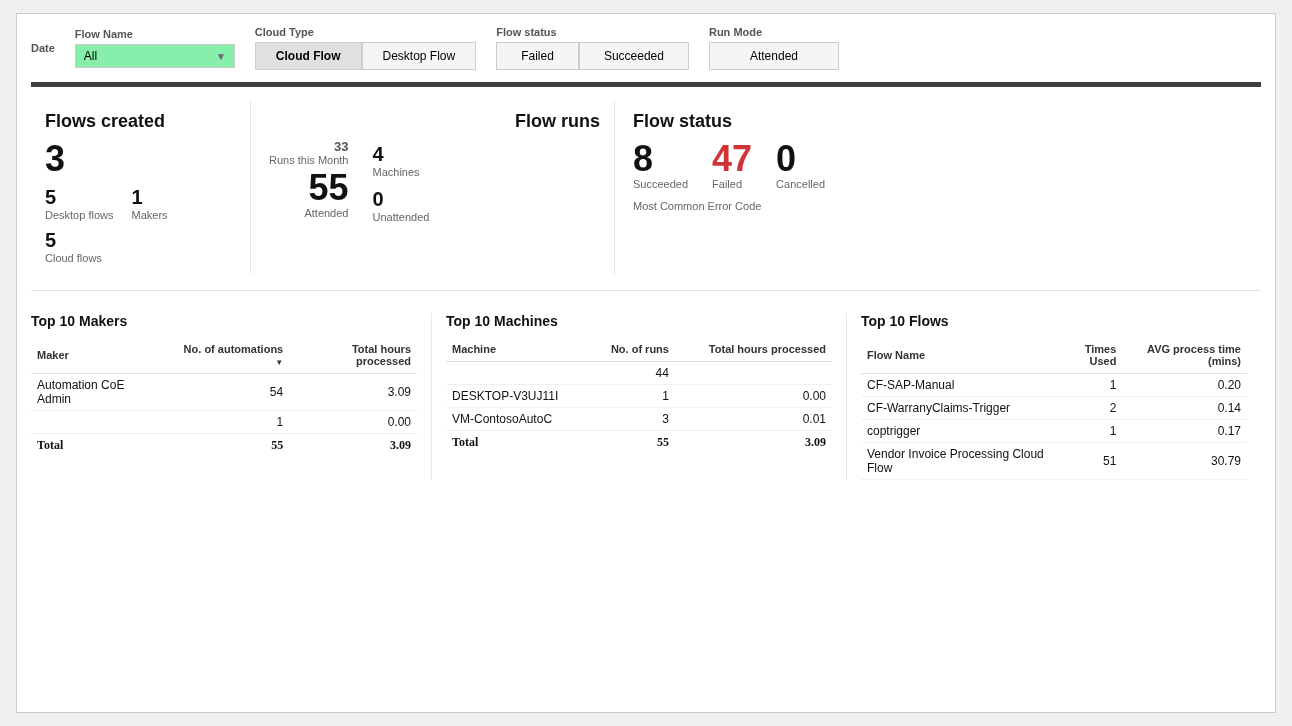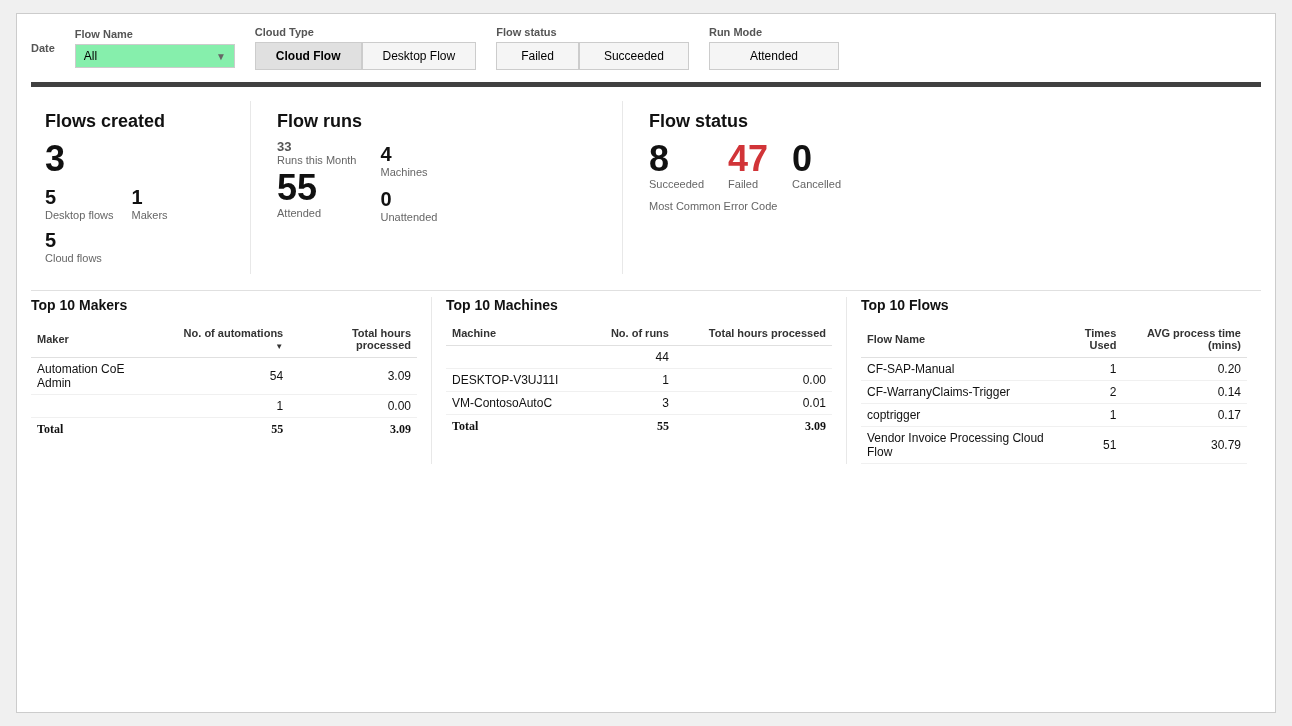--- a/index.html
+++ b/index.html
@@ -16,21 +16,21 @@
     .select-arrow { font-size: 10px; color: #666; }
     .flow-type-btns { display: flex; gap: 0; }
     .flow-btn { border: 1px solid #ccc; background: #f5f5f5; padding: 6px 20px; font-size: 12px; cursor: pointer; }
     .flow-btn.active { background: #e0e0e0; font-weight: 600; }
     .status-btns { display: flex; gap: 0; }
     .status-btn { border: 1px solid #ccc; background: #f5f5f5; padding: 6px 24px; font-size: 12px; cursor: pointer; }
     .run-mode-btns { display: flex; }
     .run-mode-btn { border: 1px solid #ccc; background: #f5f5f5; padding: 6px 40px; font-size: 12px; cursor: pointer; }
 
     
-    .metrics-row { display: flex; gap: 12px; margin-bottom: 6px; border-bottom: 1px solid #e0e0e0; padding-bottom: 16px; }
+    .metrics-row { display: flex; gap: 4px; margin-bottom: 22px; border-bottom: 1px solid #e0e0e0; padding-bottom: 16px; }
     .metric-card { flex: 1; padding: 10px 14px; border-right: 1px solid #e8e8e8; }
     .metric-card:last-child { border-right: none; }
     .metric-title { font-size: 18px; font-weight: 700; color: #111; line-height: 1.2; margin-bottom: 6px; }
     .metric-big { font-size: 36px; font-weight: 700; color: #111; line-height: 1.1; }
     .metric-big.red { color: #d13438; }
     .metric-sub { display: flex; flex-direction: column; gap: 2px; }
     .metric-sub-row { display: flex; gap: 18px; }
     .metric-sub-item { display: flex; flex-direction: column; align-items: flex-start; }
     .metric-sub-num { font-size: 20px; font-weight: 600; color: #111; }
     .metric-sub-label { font-size: 11px; color: #666; }
@@ -108,21 +108,21 @@
         </div>
         <div class="metric-sub-row" style="margin-top:6px;">
           <div class="metric-sub-item">
             <span class="metric-sub-num">5</span>
             <span class="metric-sub-label">Cloud flows</span>
           </div>
         </div>
       </div>
     </div>
 
-    <div class="metric-card" style="max-width:360px;">
+    <div class="metric-card" style="max-width:360px;text-align:right;">
       <div class="metric-title">Flow runs</div>
       <div style="display:flex; gap:24px; align-items:flex-start; margin-top:4px;">
         <div>
           <div style="font-size:13px; font-weight:600; color:#555; margin-bottom:0;">33</div>
           <div style="font-size:11px; color:#666;">Runs this Month</div>
           <div class="metric-big" style="margin-top:2px;">55</div>
           <div style="font-size:11px; color:#666;">Attended</div>
         </div>
         <div style="margin-top:4px;">
           <div class="metric-sub-item">

